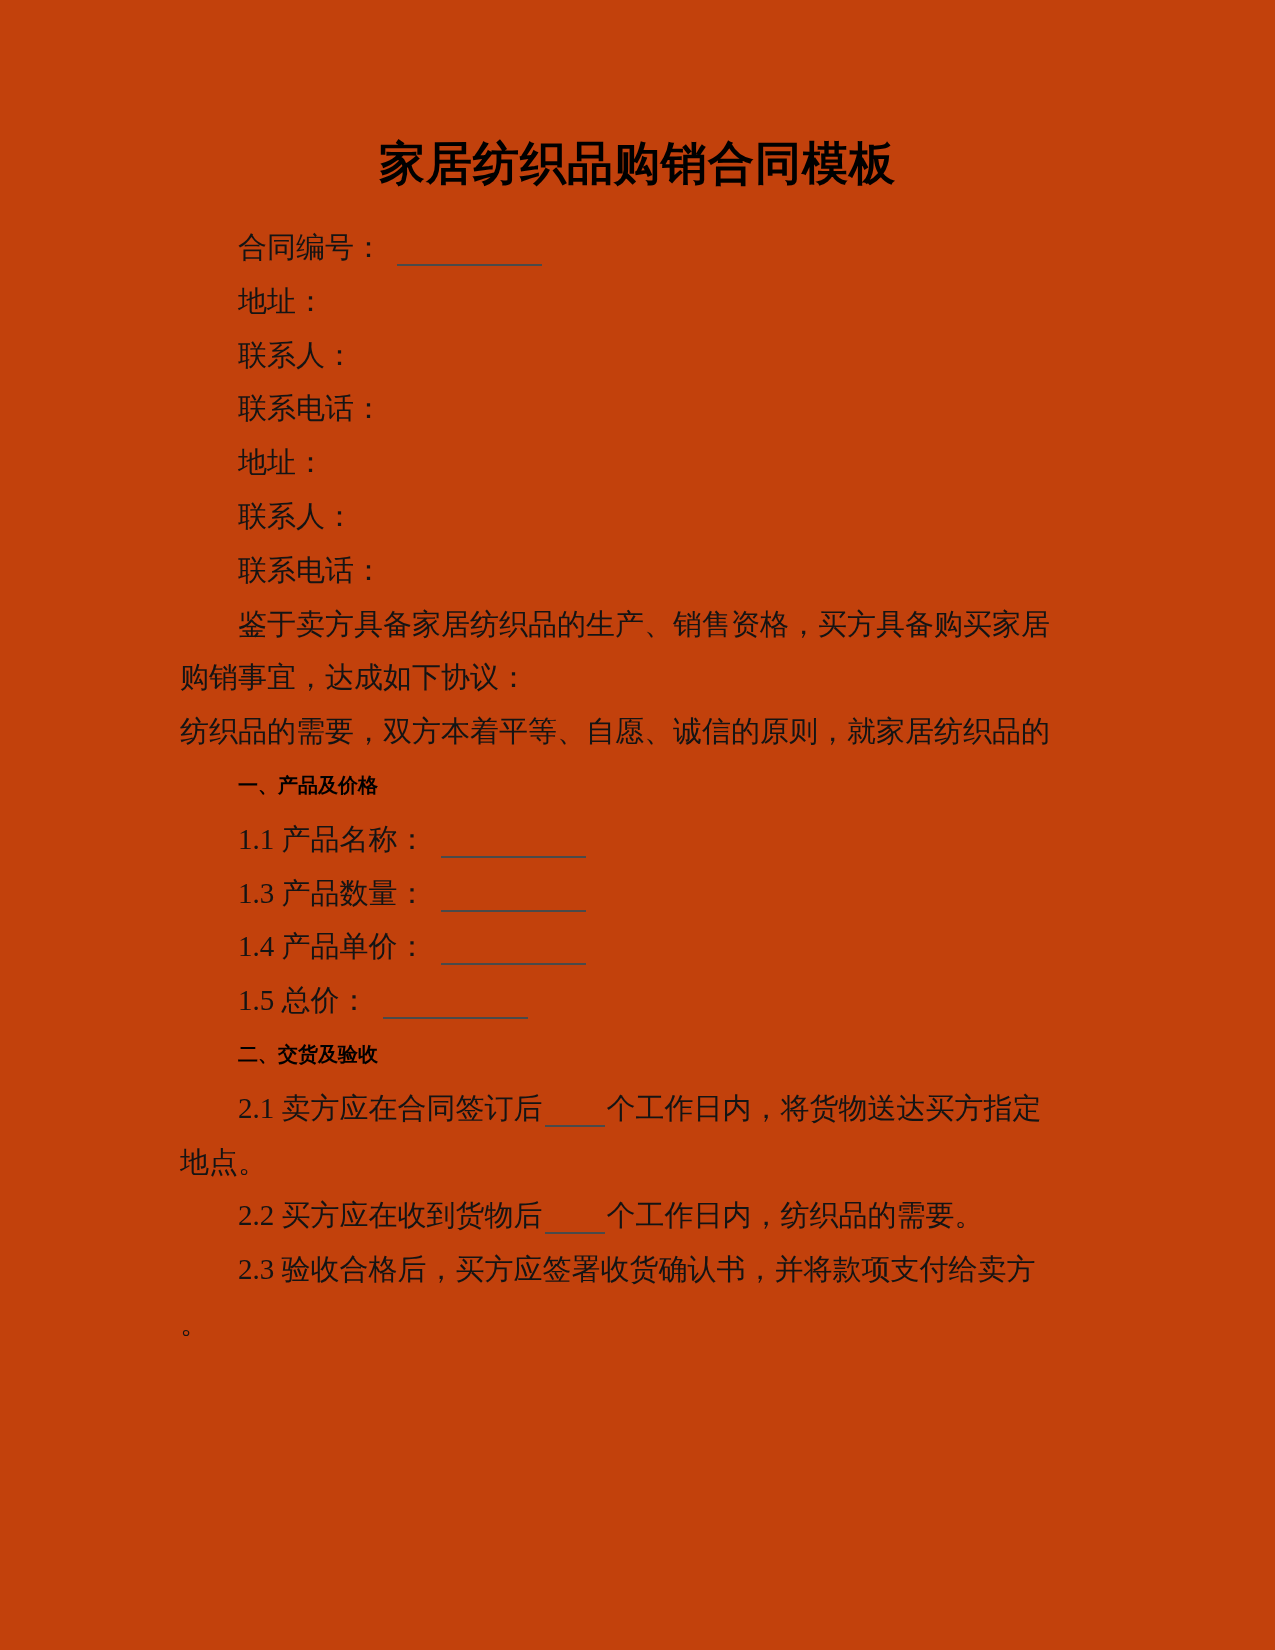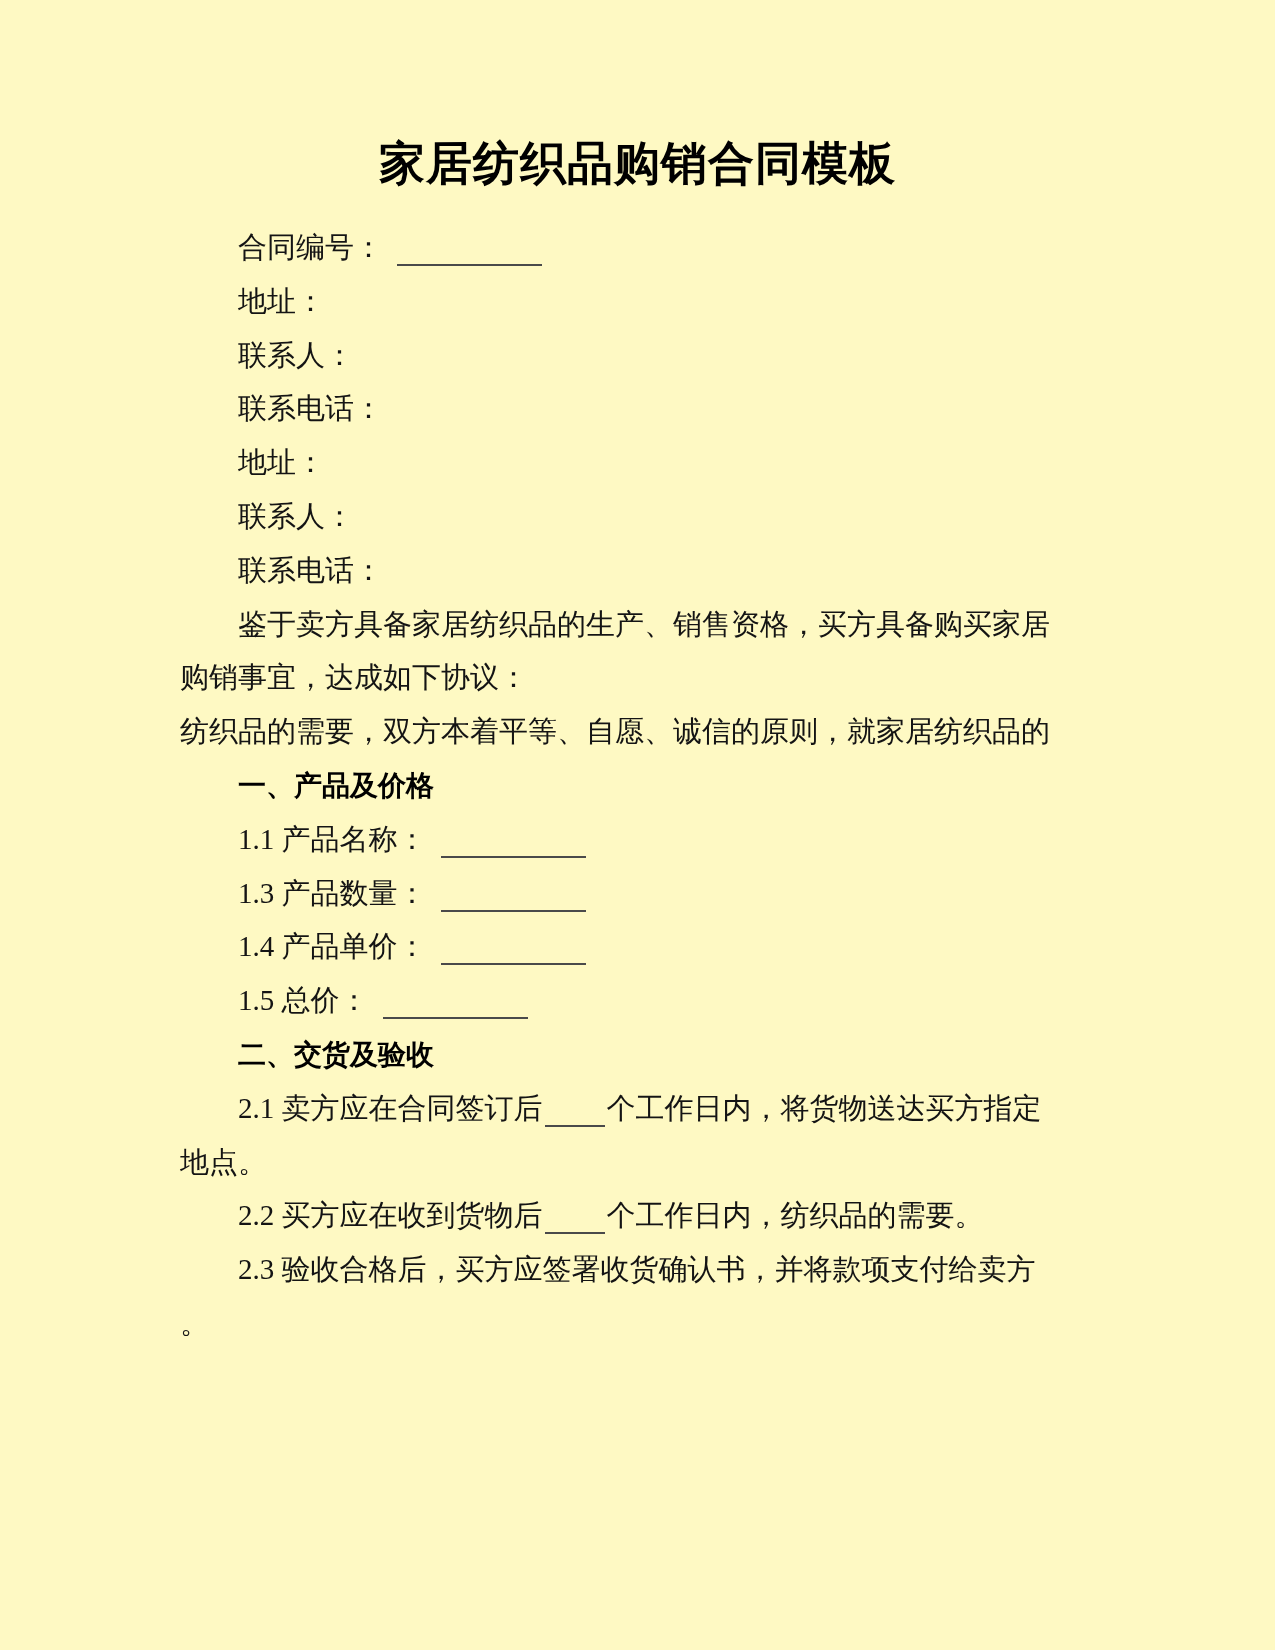--- a/index.html
+++ b/index.html
@@ -4,21 +4,21 @@
 <style>
   html, body {
     margin: 0;
     padding: 0;
     background: #ffffff;
   }
   .page {
     position: relative;
     width: 1275px;
     height: 1650px;
-    background: #fef9c3;
+    background: #c2410c;
     overflow: hidden;
     font-family: "Liberation Serif", "DejaVu Serif", serif;
     color: #1a1a1a;
   }
   .doc-title {
     margin: 133px 0 26px 0;
     font-size: 46px;
     line-height: 62px;
     font-weight: bold;
     text-align: center;
@@ -34,21 +34,21 @@
     font-size: 29px;
     line-height: 53.8px;
     white-space: nowrap;
     color: #141414;
   }
   .indent {
     padding-left: 58px;
   }
   .heading {
     font-weight: bold;
-    font-size: 28px;
+    font-size: 20px;
     color: #000000;
   }
   .blank {
     display: inline-block;
     height: 2px;
     border-bottom: 2px solid #4a4a4a;
     vertical-align: -9px;
   }
   .blank.long {
     width: 145px;

